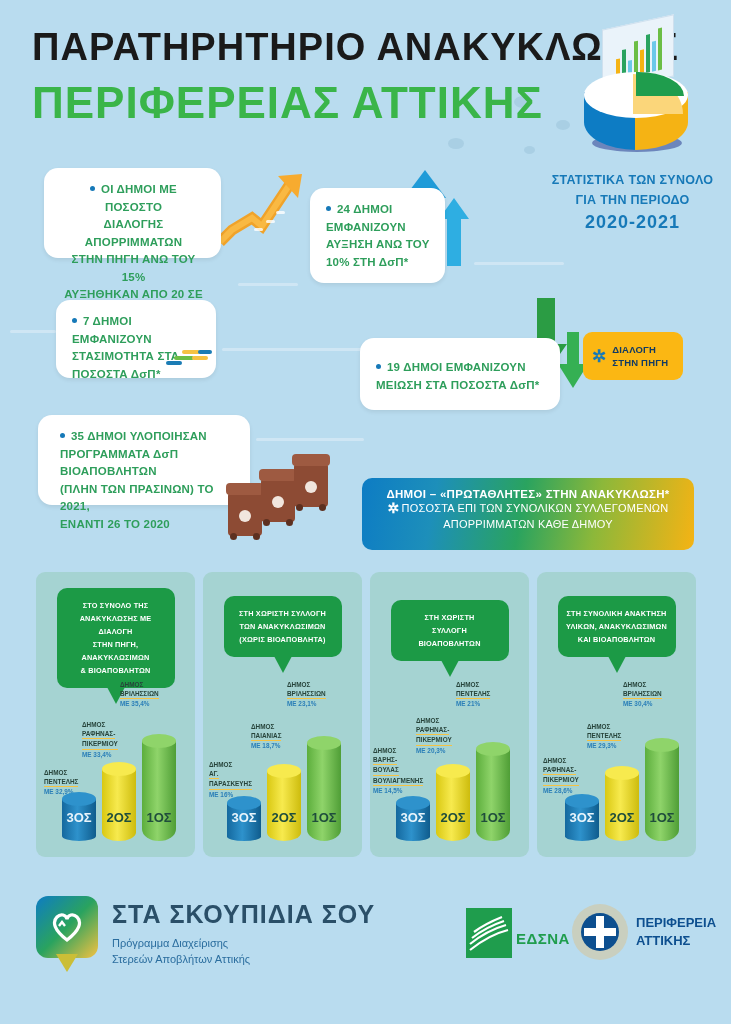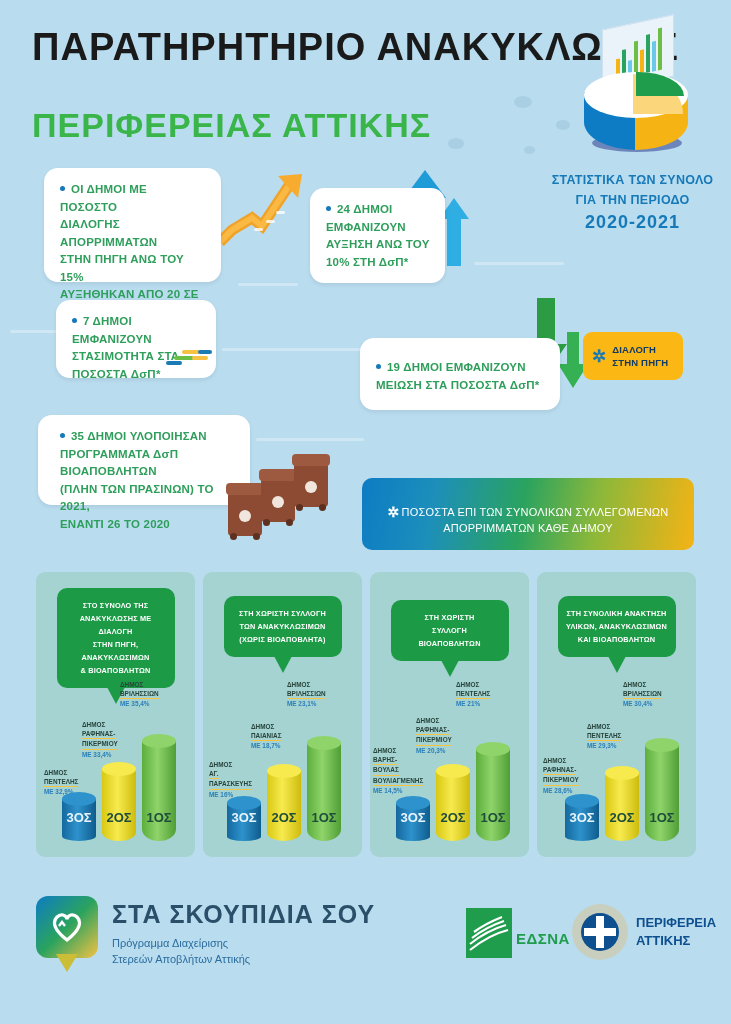--- a/index.html
+++ b/index.html
@@ -16,22 +16,22 @@
   .dot { position: absolute; border-radius: 50%; background: #a9cfe4; }
   .dash { position: absolute; height: 3px; border-radius: 2px; background: #cfe6f4; }
 
   
   .title1 {
     position: absolute; left: 32px; top: 26px;
     font-size: 38px; font-weight: bold; letter-spacing: 1px;
     color: #1a1a1a; white-space: nowrap;
   }
   .title2 {
-    position: absolute; left: 32px; top: 106px;
-    font-size: 34px; font-weight: bold; letter-spacing: 1px;
+    position: absolute; left: 32px; top: 78px;
+    font-size: 44px; font-weight: bold; letter-spacing: 1px;
     color: #3ab549; white-space: nowrap;
   }
 
   
   .hero { position: absolute; left: 578px; top: 22px; width: 120px; height: 125px; }
   .hero .board {
     position: absolute; left: 24px; top: 0; width: 72px; height: 62px;
     background: #eaf3fa; transform: skewY(-12deg);
     border: 1px solid #cfe0ee;
   }
@@ -74,21 +74,21 @@
   }
   .card p {
     color: #2e9e5b; font-size: 11.5px; font-weight: bold;
     line-height: 17.5px; letter-spacing: .2px;
   }
   .card .bullet {
     display:inline-block; width:5px;height:5px;border-radius:50%;
     background:#1679b8; vertical-align: middle; margin-right:6px; margin-bottom:2px;
   }
 
-  #card1 { left: 44px; top: 168px; width: 177px; height: 114px; }
+  #card1 { left: 44px; top: 168px; width: 177px; height: 90px; text-align: center; }
   #card2 { left: 310px; top: 188px; width: 135px; height: 95px; }
   #card3 { left: 56px; top: 300px; width: 160px; height: 78px; }
   #card4 { left: 360px; top: 318px; width: 200px; height: 72px; margin-top: 20px; }
   #card5 { left: 38px; top: 415px; width: 212px; height: 90px; padding-left: 22px; }
 
   
   .arrow-up-orange { position:absolute; left:218px; top:170px; width:90px; height:85px; }
   .blue-arrow { position:absolute; }
   .green-arrow { position:absolute; }
 
@@ -109,21 +109,21 @@
   .bin .wheel { position:absolute; bottom:-4px; width:7px;height:7px;border-radius:50%;background:#5d3020;}
 
   
   .banner {
     position:absolute; left:362px; top:478px; width:332px; height:72px;
     border-radius: 10px;
     background: linear-gradient(100deg, #0d7cc4 0%, #1d8fba 22%, #2aa35f 48%, #8cb83a 70%, #f5b314 100%);
     color:#fff; text-align:center; padding-top:10px;
   }
   .banner .l1 { font-size:11.5px; font-weight:bold; letter-spacing:.3px; }
-  .banner .l2 { font-size:11px; font-weight:normal; letter-spacing:.2px; margin-top:16px; line-height:16px;}
+  .banner .l2 { font-size:11px; font-weight:normal; letter-spacing:.2px; margin-top:0; line-height:16px;}
   .banner .ast2 { font-weight:bold; font-size:14px; vertical-align:-1px; margin-right:2px;}
 
   
   .panels { position:absolute; left:36px; top:572px; width:660px; height:285px; display:flex; gap:8px;}
   .panel {
     flex:1; background:#a5d3d2; border-radius:9px; position:relative; overflow:hidden;
   }
   .speech {
     position:absolute; left:50%; transform:translateX(-50%); top:16px;
     width: 118px; background:#1c9a46; border-radius:10px;
@@ -307,20 +307,21 @@
     </div>
     <div class="bin" style="left:66px;top:5px;">
       <div class="lid"></div>
         <div class="rec"></div>
       <div class="wheel" style="left:2px;"></div>
         <div class="wheel" style="right:2px;"></div>
     </div>
   </div>
 
   <div class="banner">
+    <div class="l1">ΔΗΜΟΙ – «ΠΡΩΤΑΘΛΗΤΕΣ» ΣΤΗΝ ΑΝΑΚΥΚΛΩΣΗ*</div>
     <div class="l2">
       <span class="ast2">✲</span><span>ΠΟΣΟΣΤΑ ΕΠΙ ΤΩΝ ΣΥΝΟΛΙΚΩΝ ΣΥΛΛΕΓΟΜΕΝΩΝ</span><br>
       <span>ΑΠΟΡΡΙΜΜΑΤΩΝ ΚΑΘΕ ΔΗΜΟΥ</span>
     </div>
   </div>
 
   <div class="panels">
 
     <div class="panel">
       <div class="speech">

